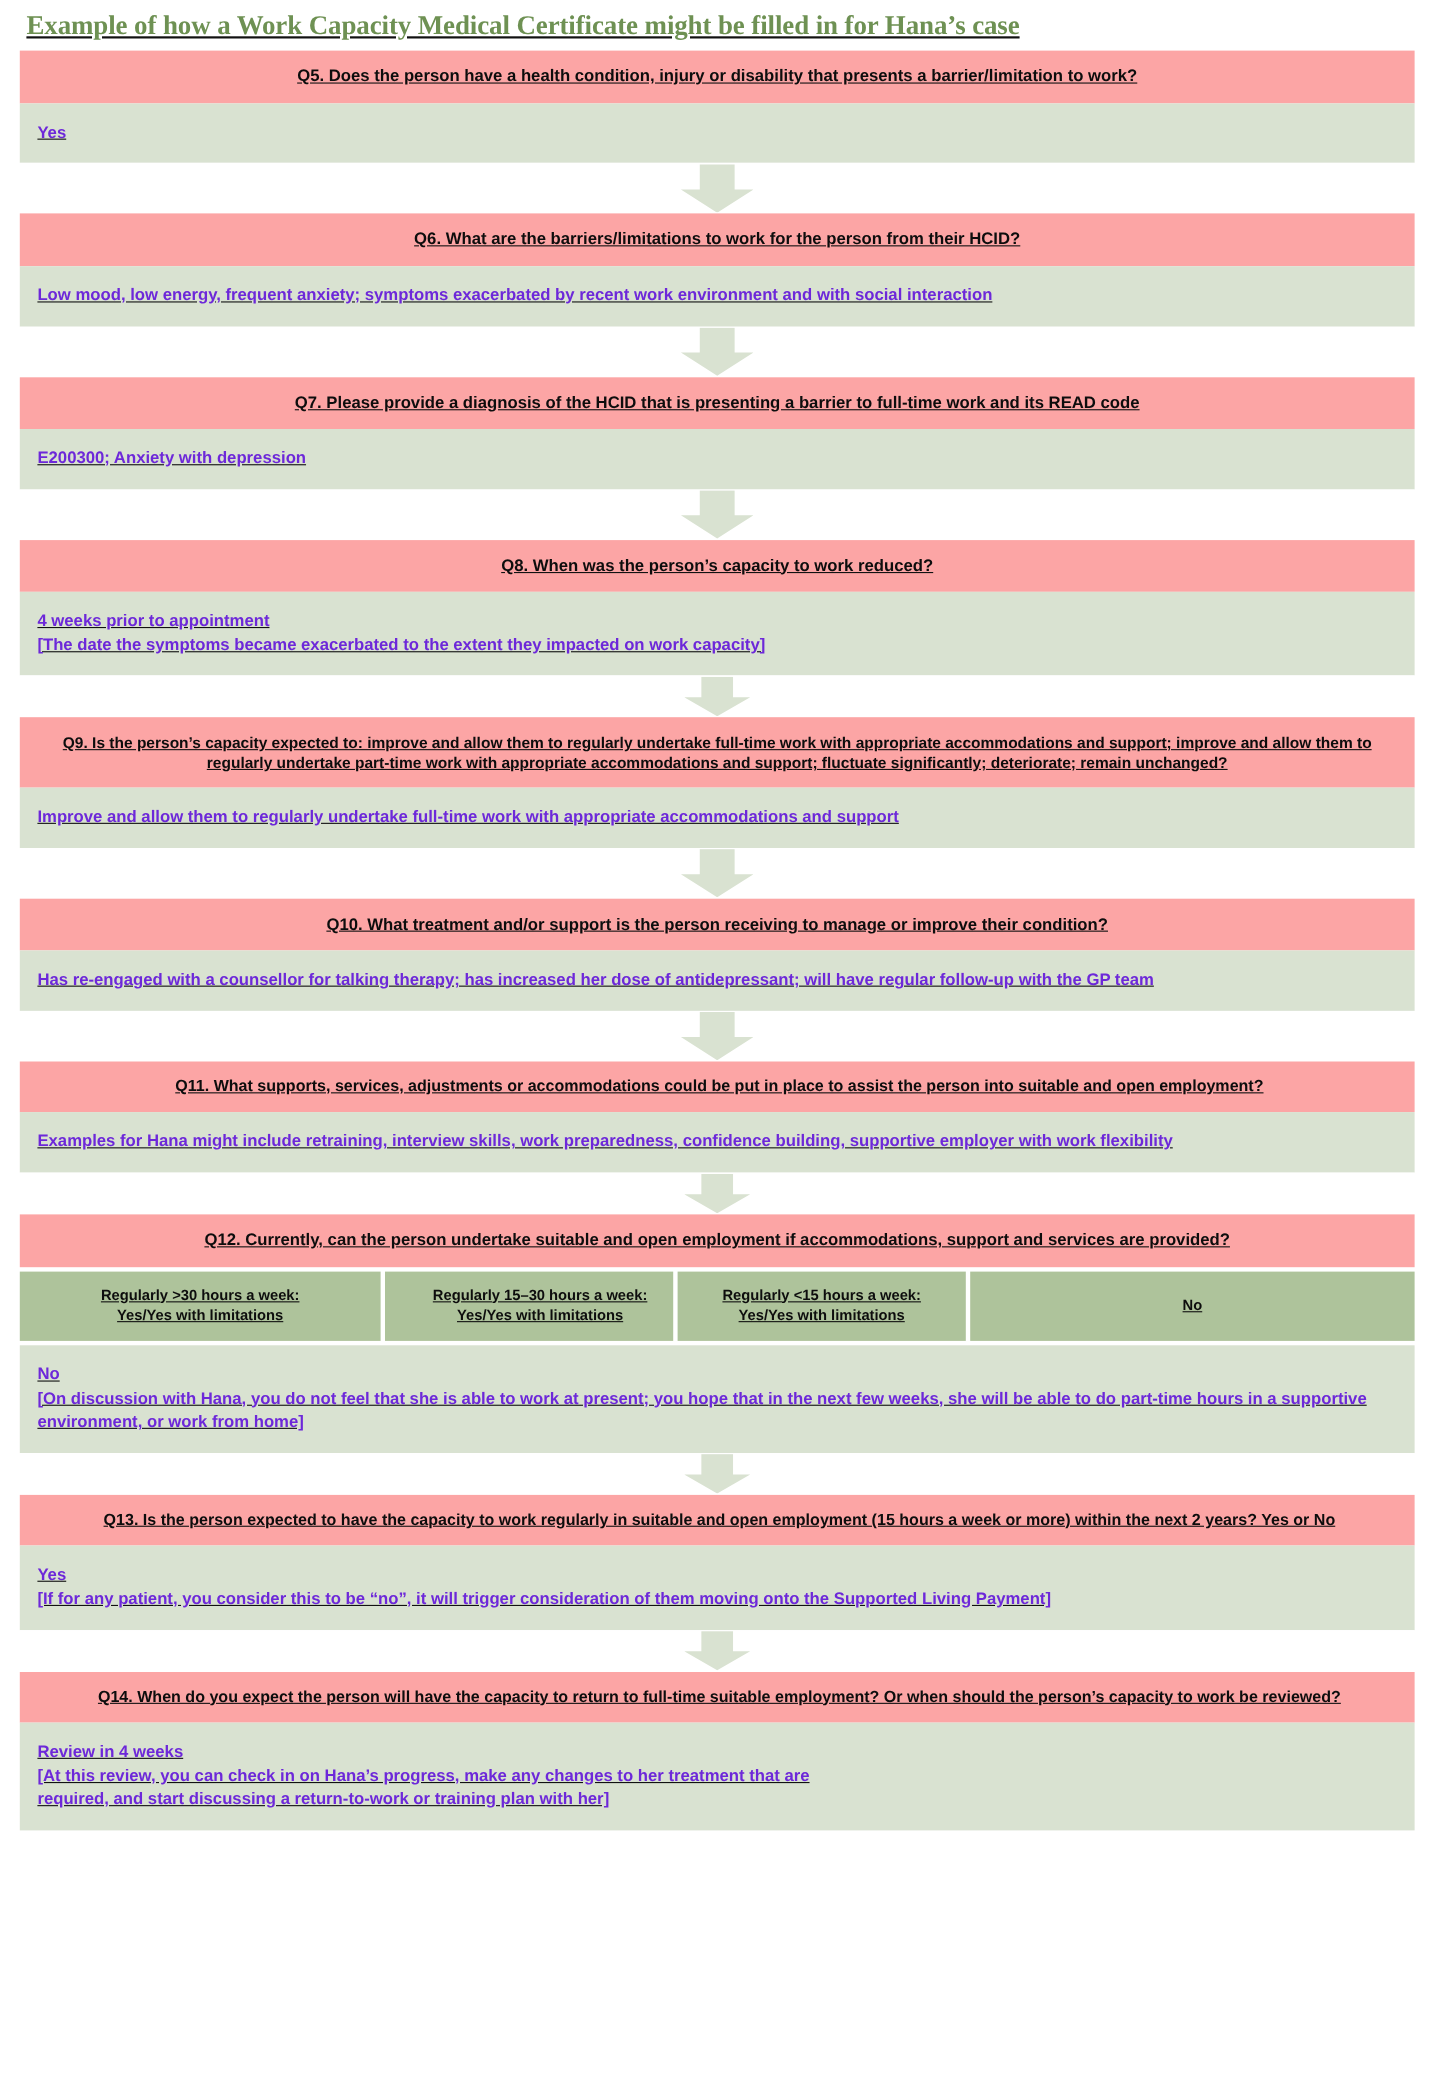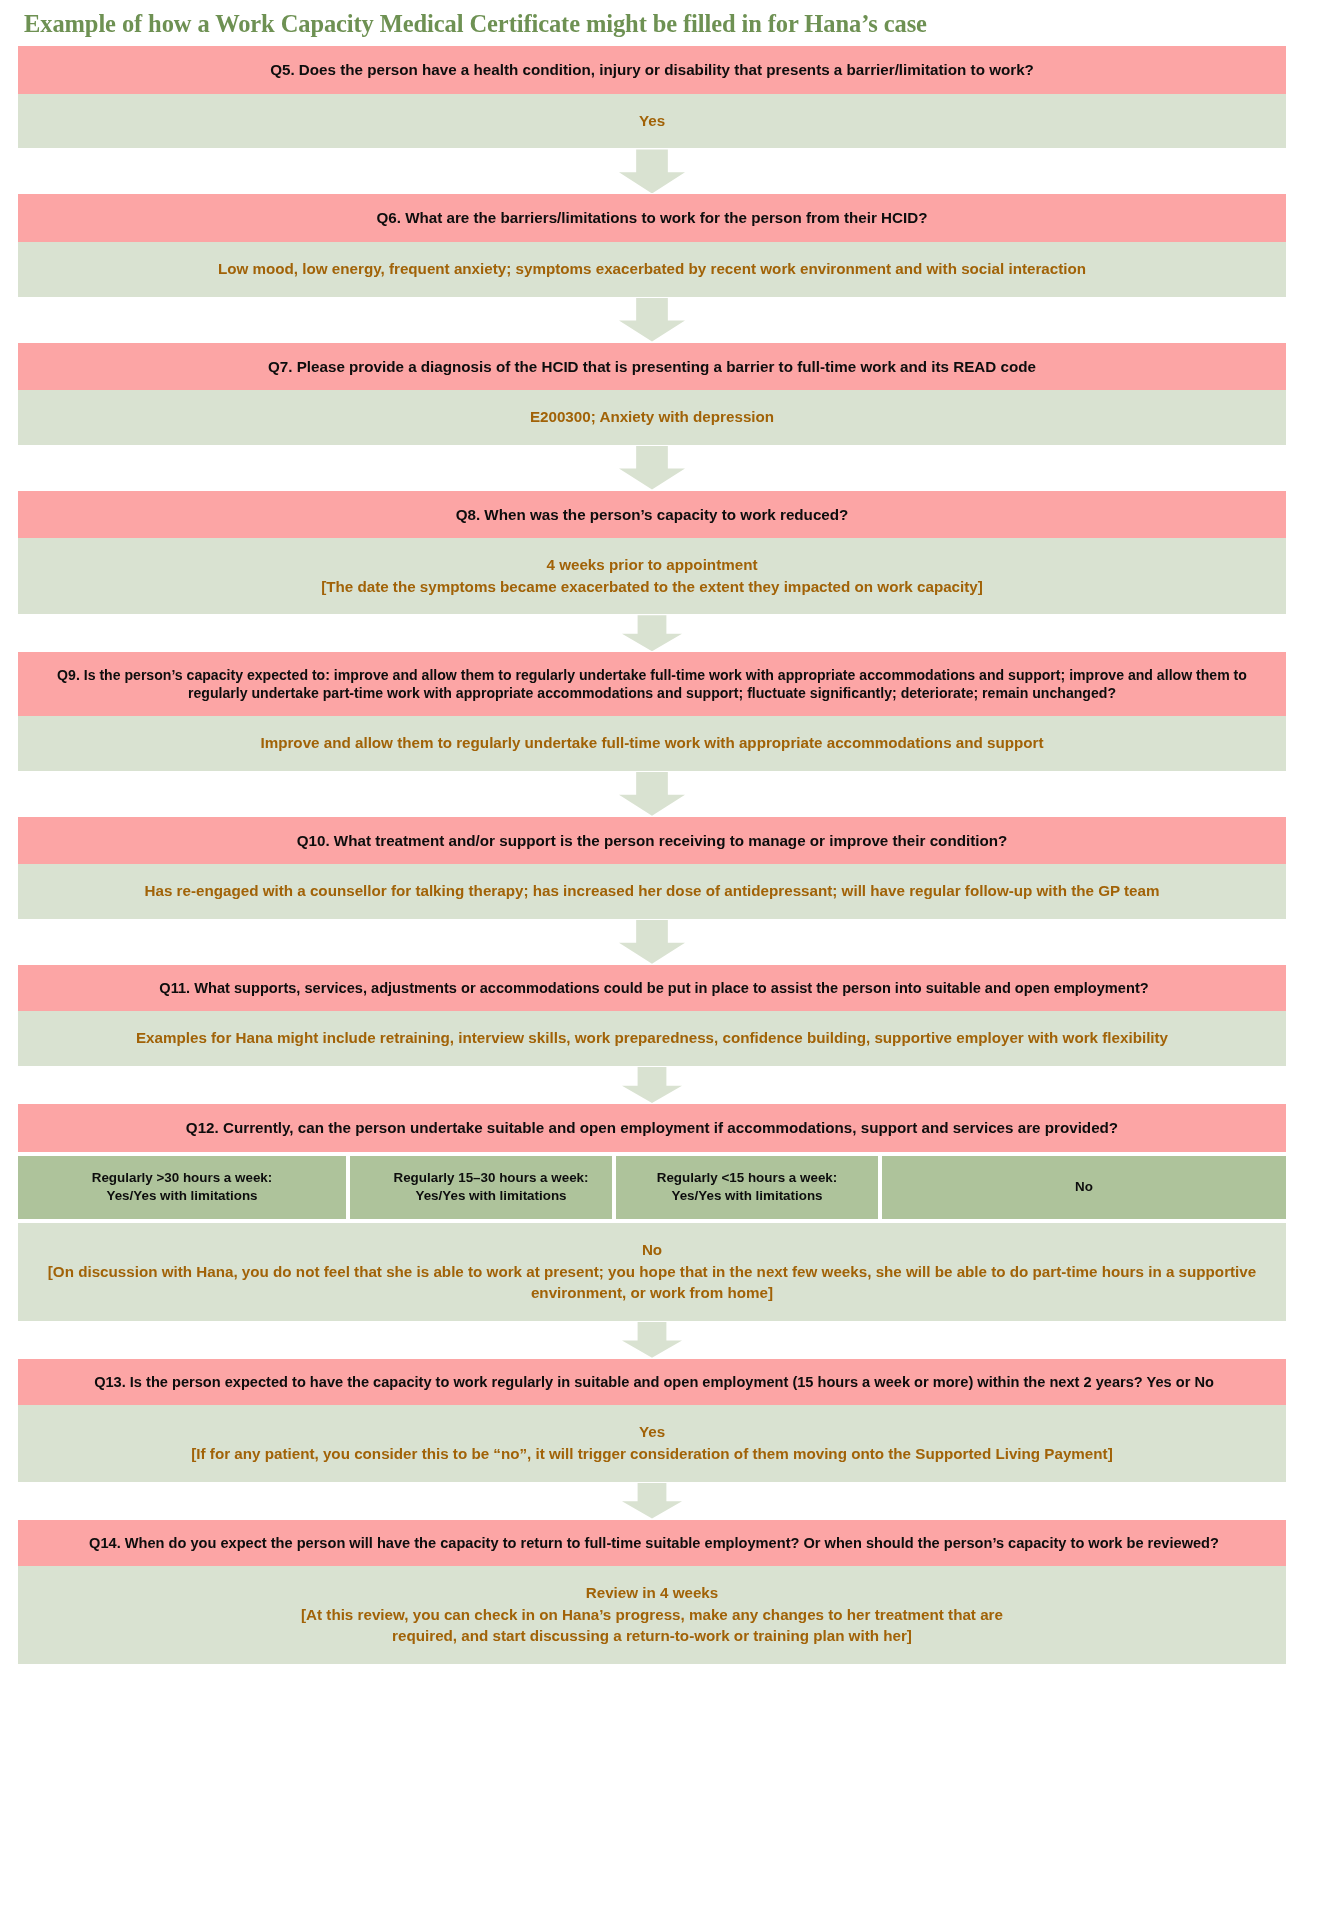--- a/index.html
+++ b/index.html
@@ -13,20 +13,21 @@
     font-family: "Liberation Sans", sans-serif;
     color: #111111;
     overflow: hidden;
   }
 
   .page {
     position: relative;
     width: 1304px;
     box-sizing: border-box;
     padding: 0 18px 0 18px;
+    text-decoration: underline;
   }
 
   
   .doc-title {
     font-family: "Liberation Serif", serif;
     font-weight: bold;
     font-size: 24.5px;
     line-height: 1.12;
     color: #6e9153;
     letter-spacing: -0.1px;
@@ -65,22 +66,22 @@
     font-size: 14.1px;
   }
 
   .q-ans {
     background: #d9e2d1;
     box-sizing: border-box;
     padding: 16px 16px 17px 16px;
     font-size: 15.2px;
     font-weight: bold;
     line-height: 1.42;
-    text-align: center;
-    color: #a16207;
+    text-align: left;
+    color: #6d28d9;
   }
 
   .q-ans .line { display: block; }
 
   
   .arrow-wrap {
     height: 46px;
     display: flex;
     align-items: center;
     justify-content: center;

